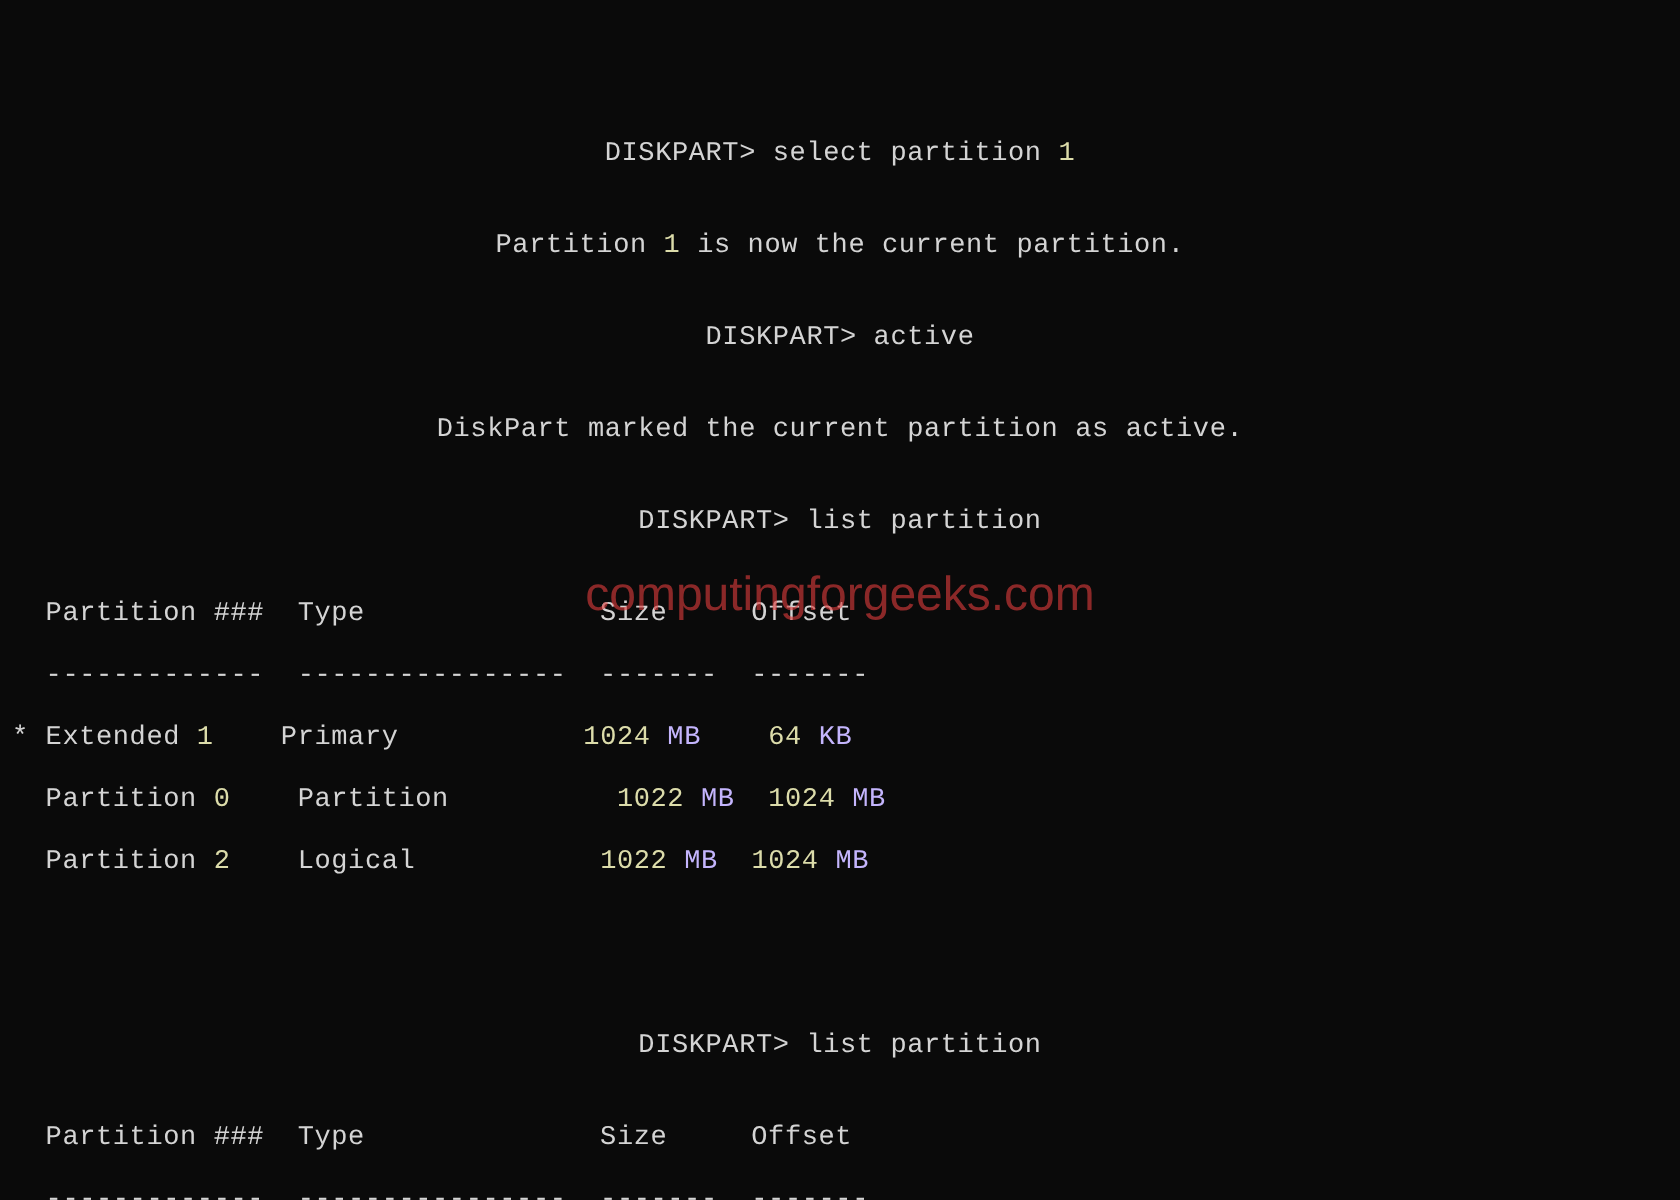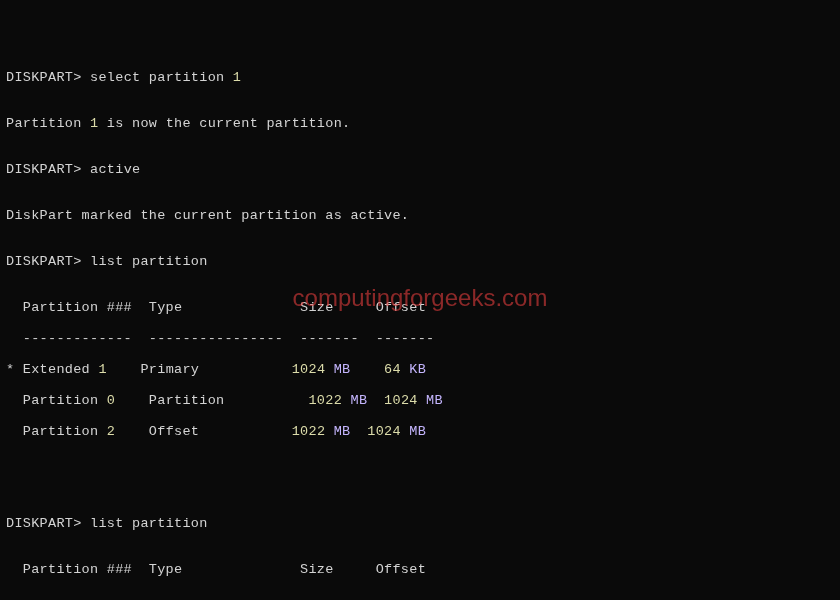--- a/index.html
+++ b/index.html
@@ -14,21 +14,21 @@
       height: 600px;
       overflow: hidden;
       white-space: pre;
       position: relative;
       letter-spacing: 0.3px;
     }
     .prompt { color: #d4d4d4; }
     .command { display: inline; }
     .num { color: #dcdcaa; }
     .unit { color: #c4b5fd; }
-    .line { display: block; margin-bottom: 15px; }
+    .line { display: block; margin-bottom: 15px; text-align: center; }
     .tight { display: block; margin-bottom: 0px; }
     .row { display: block; margin-bottom: 0px; }
     .gap { height: 15px; }
     .watermark {
       position: absolute;
       top: 284px;
       left: 50%;
       transform: translateX(-50%);
       color: rgba(220, 60, 60, 0.62);
       font-family: Liberation Sans, sans-serif;
@@ -46,21 +46,21 @@
 
 <span class="line"><span class="prompt">DISKPART&gt;</span><span class="command"> select partition </span><span class="num">1</span></span>
 <span class="line"><span>Partition </span><span class="num">1</span><span> is now the current partition.</span></span>
 <span class="line"><span class="prompt">DISKPART&gt;</span><span class="command"> active</span></span>
 <span class="line">DiskPart marked the current partition as active.</span>
 <span class="line"><span class="prompt">DISKPART&gt;</span><span class="command"> list partition</span></span>
 <span class="tight">  Partition ###  Type              Size     Offset</span>
 <span class="tight">  -------------  ----------------  -------  -------</span>
 <span class="row"><span>* Extended </span><span class="num">1</span><span>    Primary           </span><span class="num">1024</span><span class="unit"> MB</span><span>    </span><span class="num">64</span><span class="unit"> KB</span></span>
 <span class="row"><span>  Partition </span><span class="num">0</span><span>    Partition          </span><span class="num">1022</span><span class="unit"> MB</span><span>  </span><span class="num">1024</span><span class="unit"> MB</span></span>
-<span class="row"><span>  Partition </span><span class="num">2</span><span>    Offset           </span><span class="num">1022</span><span class="unit"> MB</span><span>  </span><span class="num">1024</span><span class="unit"> MB</span></span>
+<span class="row"><span>  Partition </span><span class="num">2</span><span>    Logical           </span><span class="num">1022</span><span class="unit"> MB</span><span>  </span><span class="num">1024</span><span class="unit"> MB</span></span>
 <div class="gap"></div>
 <div class="gap"></div>
 <span class="line"><span class="prompt">DISKPART&gt;</span><span class="command"> list partition</span></span>
 <span class="tight">  Partition ###  Type              Size     Offset</span>
 <span class="tight">  -------------  ----------------  -------  -------</span>
 
 
 
 
 

